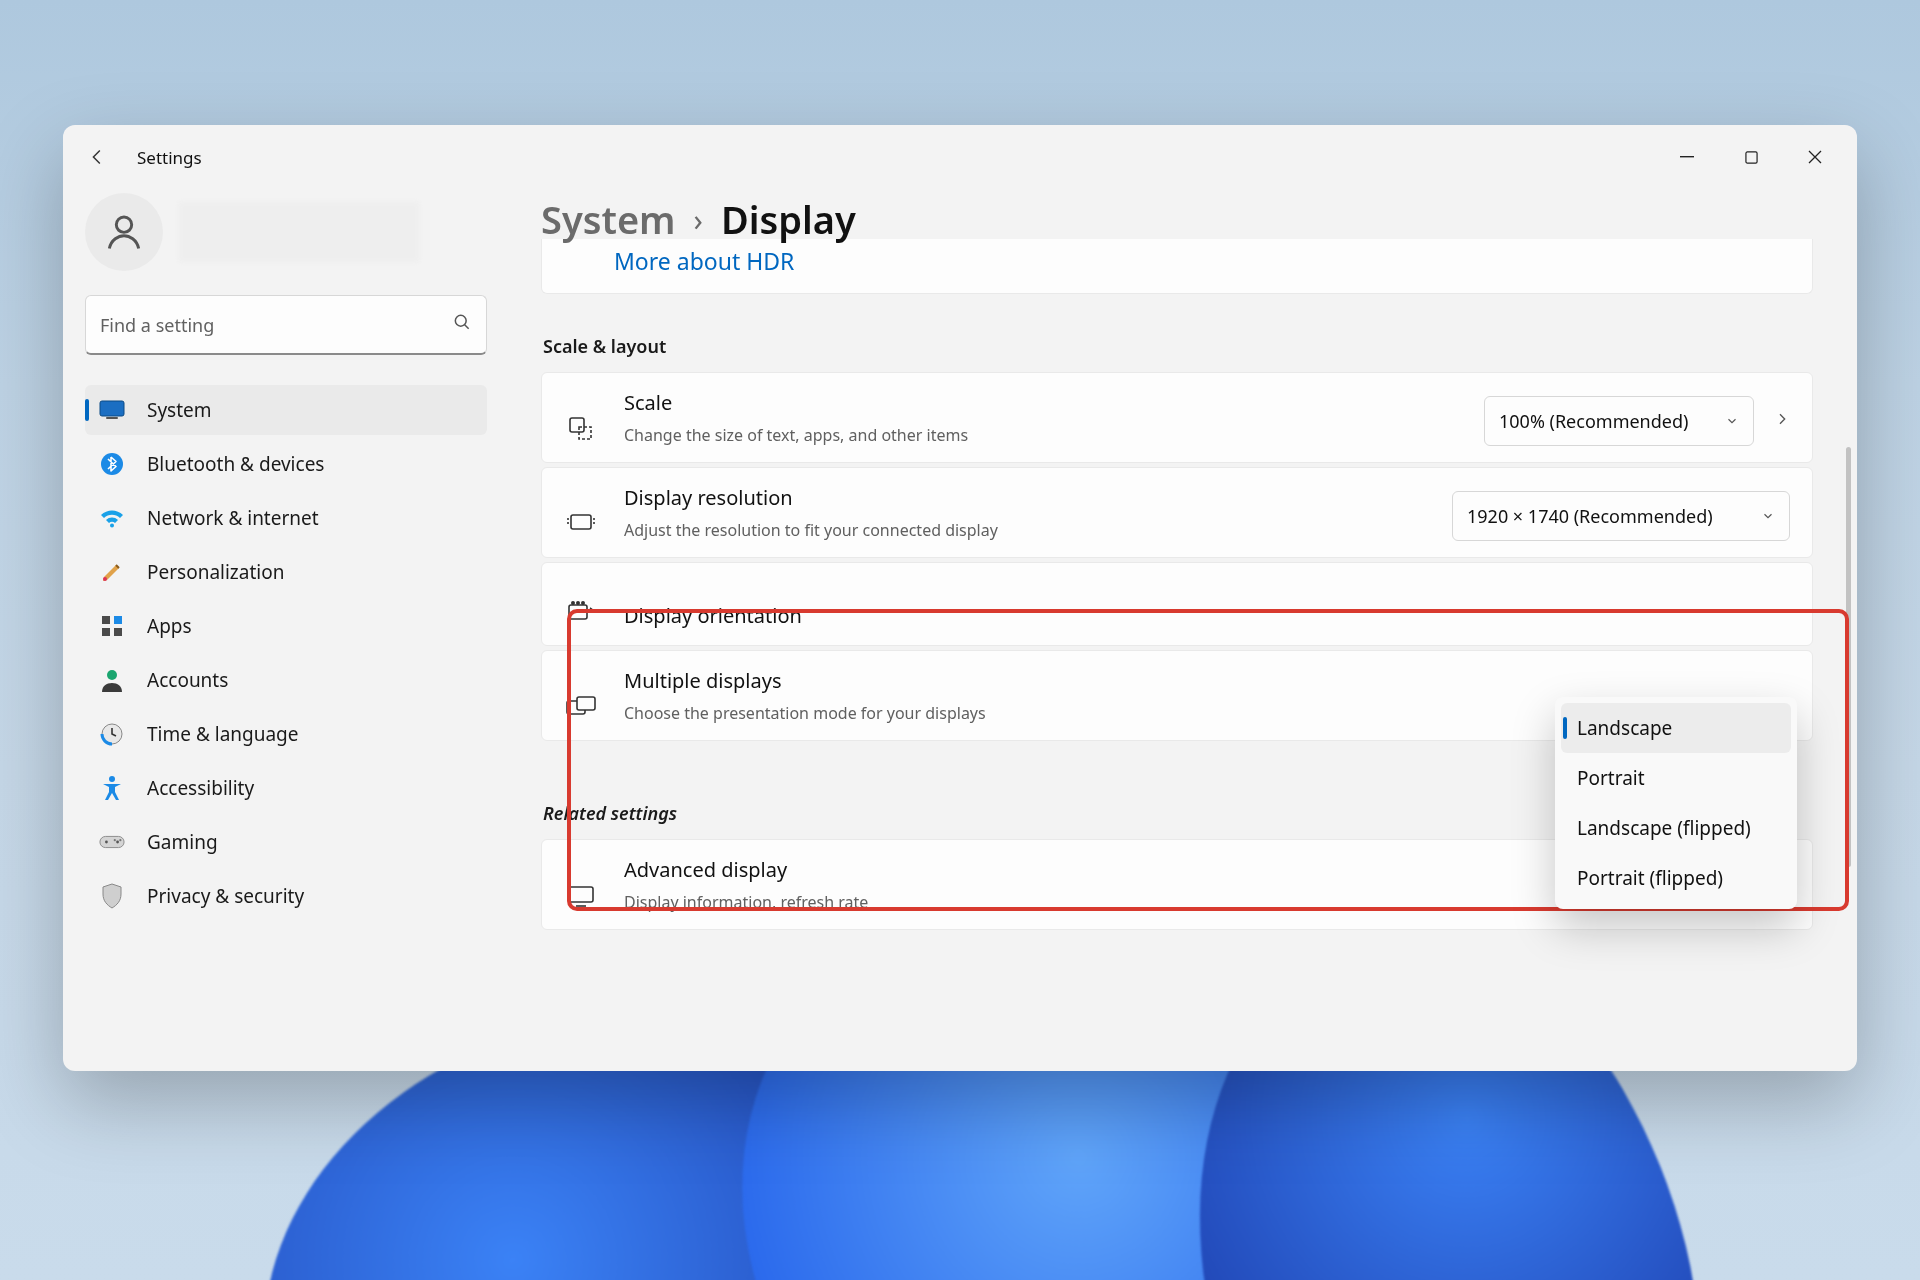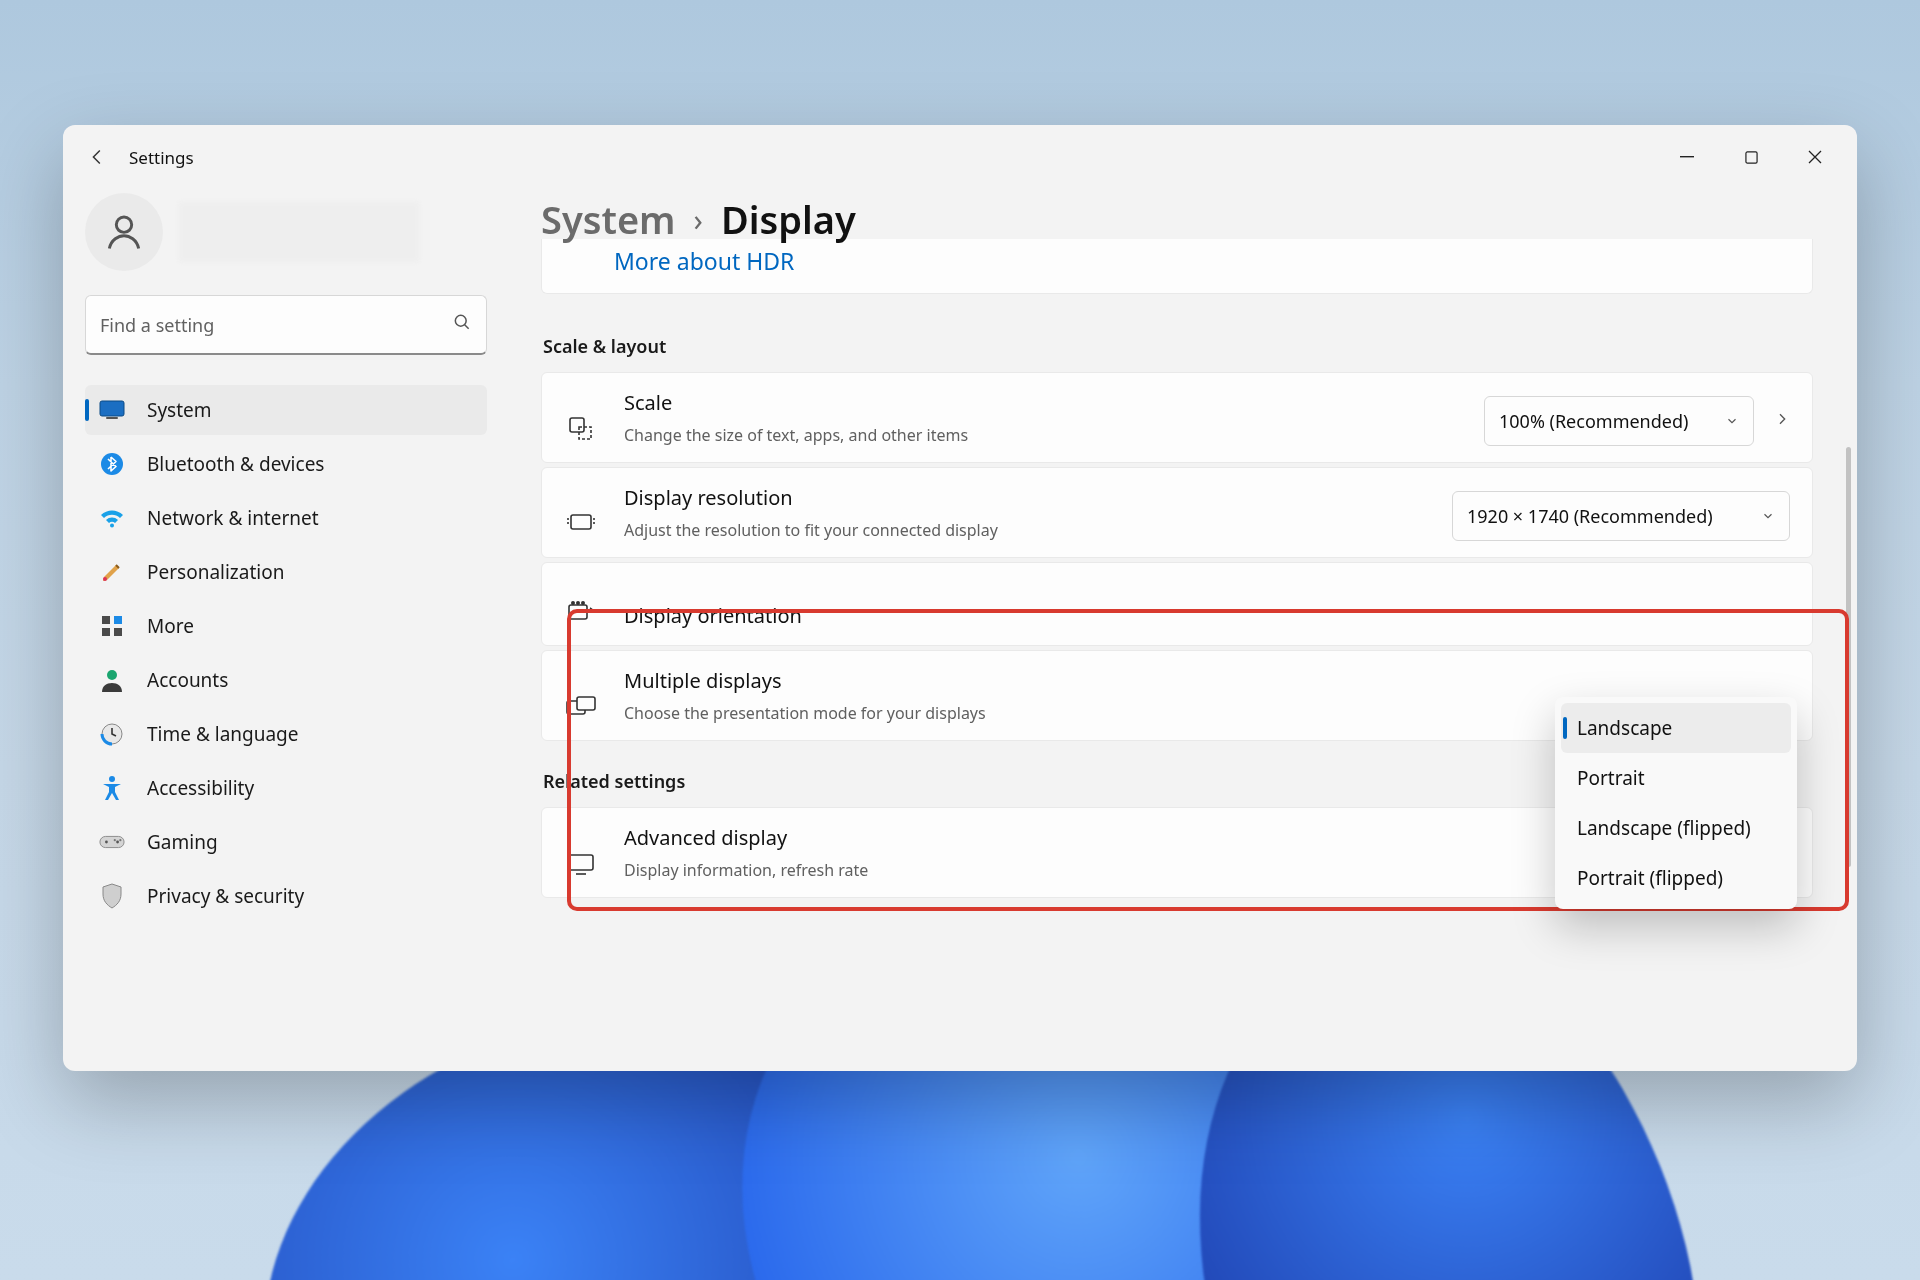--- a/index.html
+++ b/index.html
@@ -25,21 +25,21 @@
     width: 1794px; height: 946px;
     background: #f3f3f3;
     border-radius: 12px;
     box-shadow: 0 30px 80px rgba(0,0,0,.25);
     overflow: hidden;
   }
   .titlebar {
     height: 64px; display: flex; align-items: center; justify-content: space-between;
     padding: 0 10px 0 20px;
   }
-  .titlebar-left { display: flex; align-items: center; gap: 16px; }
+  .titlebar-left { display: flex; align-items: center; gap: 24px; }
   .back-btn { width: 30px; height: 30px; display: flex; align-items: center; justify-content: center; color: #333; cursor: pointer; }
   .app-title { font-size: 17px; color: #111; }
   .win-controls { display: flex; }
   .win-btn { width: 64px; height: 46px; display: flex; align-items: center; justify-content: center; color: #222; cursor: pointer; }
 
   .body-grid {
     display: grid; grid-template-columns: 446px 1fr; height: calc(100% - 64px);
   }
 
   
@@ -78,21 +78,21 @@
   .nav-label { font-size: 19px; }
 
   
   .content { padding: 0 44px 0 32px; overflow: visible; position: relative; }
   .breadcrumb { display: flex; align-items: center; gap: 18px; margin: 4px 0 0 0; }
   .bc-parent { font-size: 38px; font-weight: 600; color: #6b6b6b; cursor: pointer; }
   .bc-sep { font-size: 30px; color: #6b6b6b; }
   .bc-current { font-size: 38px; font-weight: 600; color: #111; }
 
   .section-title { font-size: 18px; font-weight: 600; color: #1a1a1a; margin: 40px 0 14px 2px; }
-  .section-title.clipped { margin-top: 28px; }
+  .section-title.clipped { margin-top: 60px; font-style: italic; }
 
   .card-stack { display: flex; flex-direction: column; gap: 4px; }
   .card {
     background: #fdfdfd; border: 1px solid #e9e9e9; border-radius: 6px;
     padding: 16px 22px; display: flex; align-items: flex-end; gap: 26px;
     min-height: 84px; cursor: pointer;
   }
   .card .ico { width: 34px; height: 34px; display: flex; align-items: center; justify-content: center; color: #333; flex: none; }
   .card .txt { flex: 1; }
   .card .ttl { font-size: 20px; color: #111; }
@@ -240,21 +240,21 @@
         </div>
         <div class="nav-item">
           <span class="nav-ico">
             <svg width="22" height="22" viewBox="0 0 22 22">
                 <rect x="1" y="1" width="8" height="8" fill="#4a4a4a"></rect>
                 <rect x="13" y="1" width="8" height="8" fill="#1b8ae6"></rect>
                 <rect x="1" y="13" width="8" height="8" fill="#4a4a4a"></rect>
                 <rect x="13" y="13" width="8" height="8" fill="#4a4a4a"></rect>
               </svg>
           </span>
-          <span class="nav-label">More</span>
+          <span class="nav-label">Apps</span>
         </div>
         <div class="nav-item">
           <span class="nav-ico">
             <svg width="22" height="24" viewBox="0 0 22 24">
                 <circle cx="11" cy="7" r="5" fill="#1aa56f"></circle>
                 <path d="M1 24c0-6 4.5-9 10-9s10 3 10 9z" fill="#3a3a3a"></path>
               </svg>
           </span>
           <span class="nav-label">Accounts</span>
         </div>

